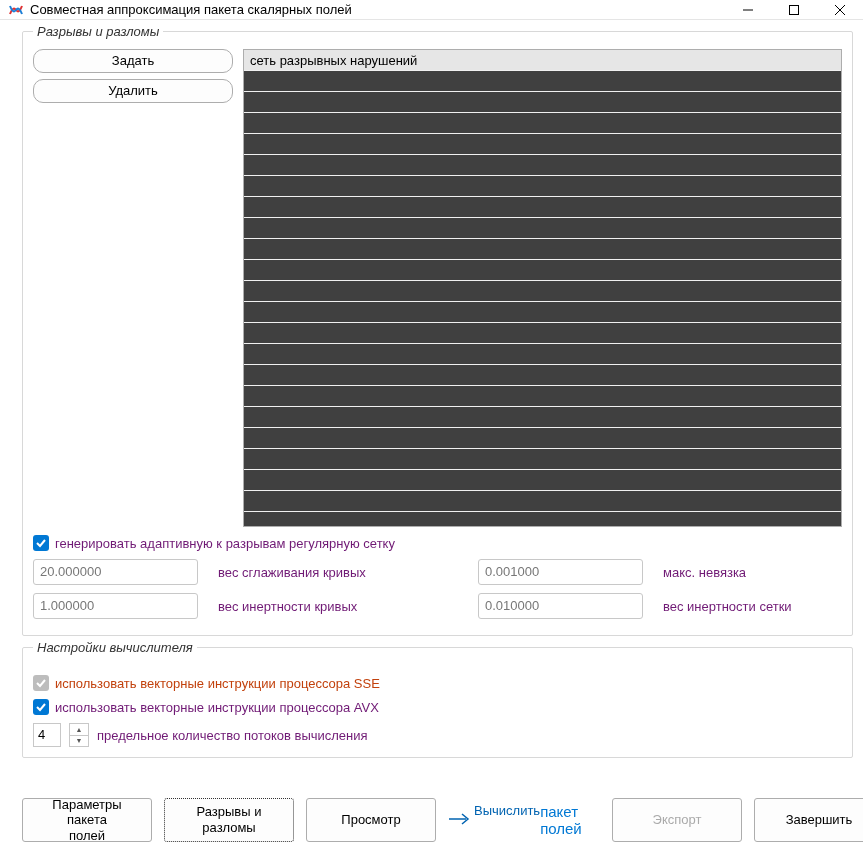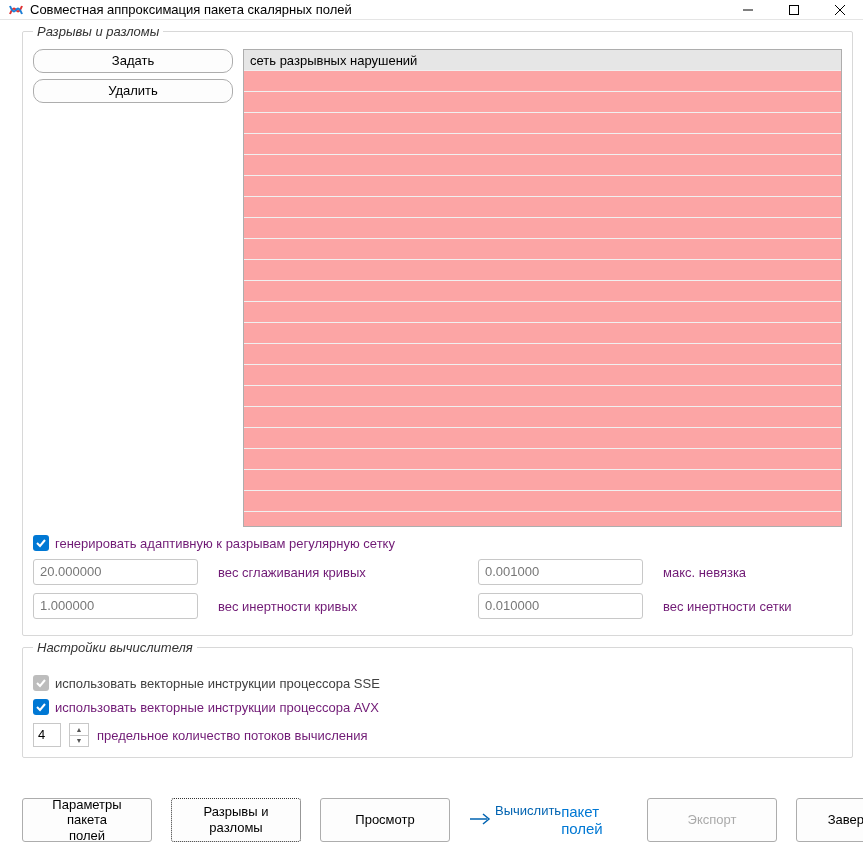--- a/index.html
+++ b/index.html
@@ -84,40 +84,40 @@
       background: #fdfdfd;
       border-radius: 10px;
       cursor: pointer;
       text-align: center;
       line-height: 22px;
     }
     .listbox {
       flex: 1;
       height: 478px;
       border: 1px solid #adadad;
-      background: #fca5a5;
+      background: #404040;
       overflow-y: auto;
     }
     .listrow {
       height: 21px;
       line-height: 21px;
       padding: 0 6px;
       border-bottom: 1px solid #f0f0f0;
     }
     .listrow.selected {
       background: #e6e6e6;
     }
     .checkbox-row {
       display: flex;
       align-items: center;
       gap: 6px;
       margin: 8px 0 8px 0;
     }
     .checkbox-row.disabled {
-      color: #404040;
+      color: #c2410c;
     }
     .chk {
       width: 16px;
       height: 16px;
       border-radius: 3px;
       display: flex;
       align-items: center;
       justify-content: center;
       flex-shrink: 0;
     }
@@ -178,21 +178,21 @@
       justify-content: center;
       cursor: pointer;
       font-size: 7px;
       color: #555;
       line-height: 1;
     }
     .spin-half:first-child { border-bottom: 1px solid #c8c8c8; }
     .bottom-bar {
       margin-top: auto;
       display: flex;
-      gap: 19px;
+      gap: 12px;
       padding-top: 8px;
       align-items: center;
     }
     .bottom-btn {
       height: 44px;
       border: 1px solid #adadad;
       border-radius: 3px;
       background: #fdfdfd;
       display: flex;
       flex-direction: column;

